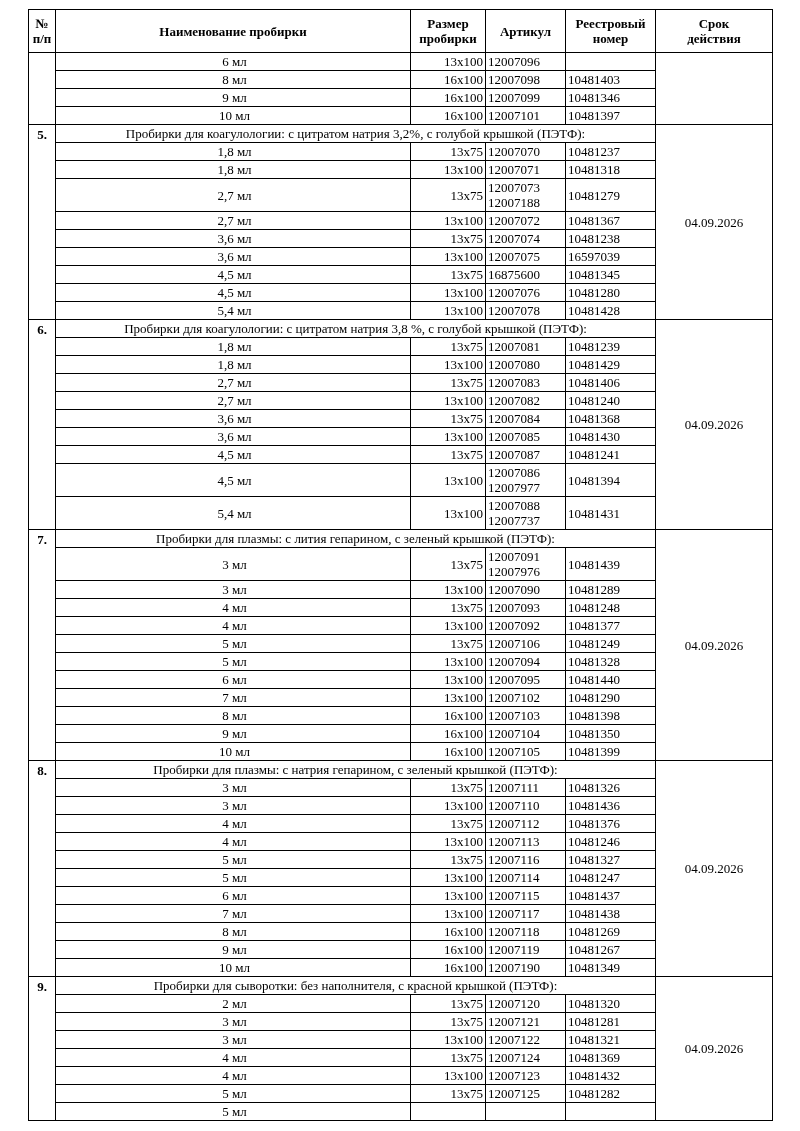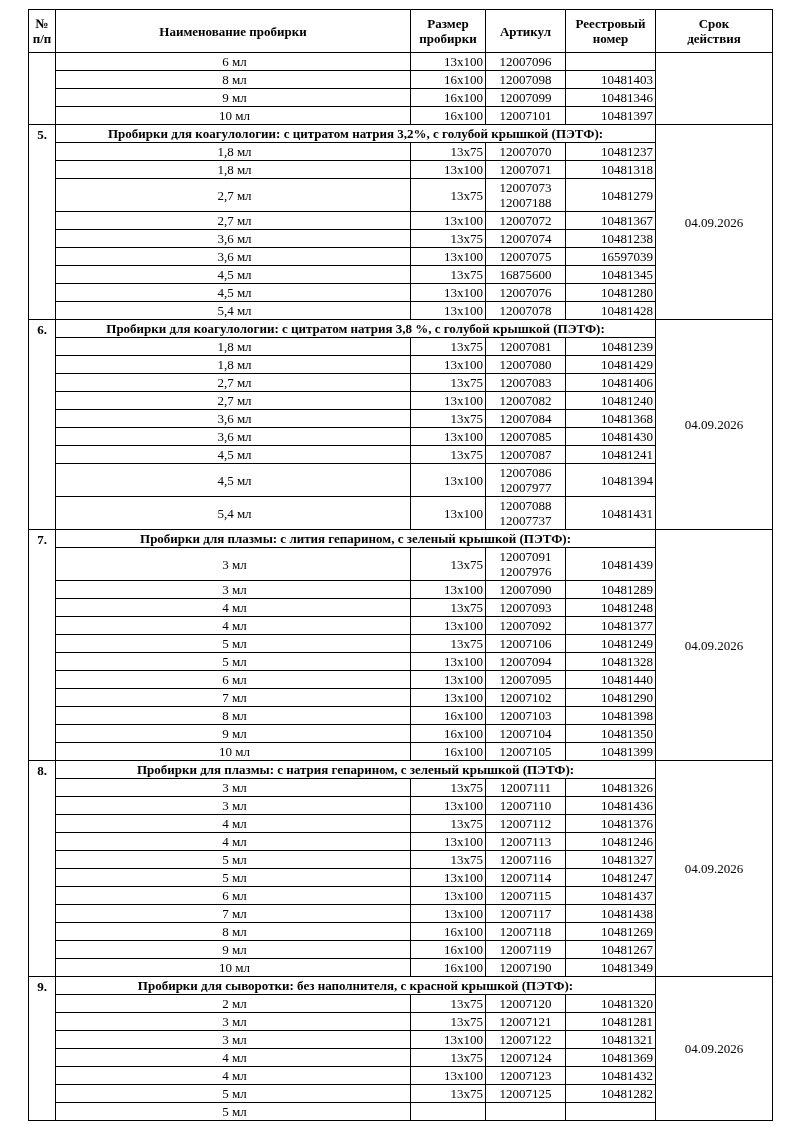--- a/index.html
+++ b/index.html
@@ -36,31 +36,31 @@
   th {
     font-weight: bold;
     text-align: center;
     white-space: pre-line;
     height: 40px;
   }
   tr.data-row { height: 18px; }
   tr.section-title-row { height: 18px; }
   td.volume-cell { text-align: center; padding-left: 5px; }
   td.size-cell { text-align: right; }
-  td.article-cell { text-align: center; white-space: pre-line; }
-  td.registry-cell { text-align: right; }
+  td.article-cell { white-space: pre-line; }
+  td.registry-cell { text-align: left; }
   td.num-cell {
     text-align: center;
     vertical-align: top;
     font-weight: bold;
     padding-top: 2px;
   }
   td.title-cell {
     text-align: center;
-    font-weight: bold;
+    font-weight: normal;
   }
   td.validity-cell {
     text-align: center;
     vertical-align: middle;
   }
 </style>
 </head>
 <body>
 
 <div class="page">

